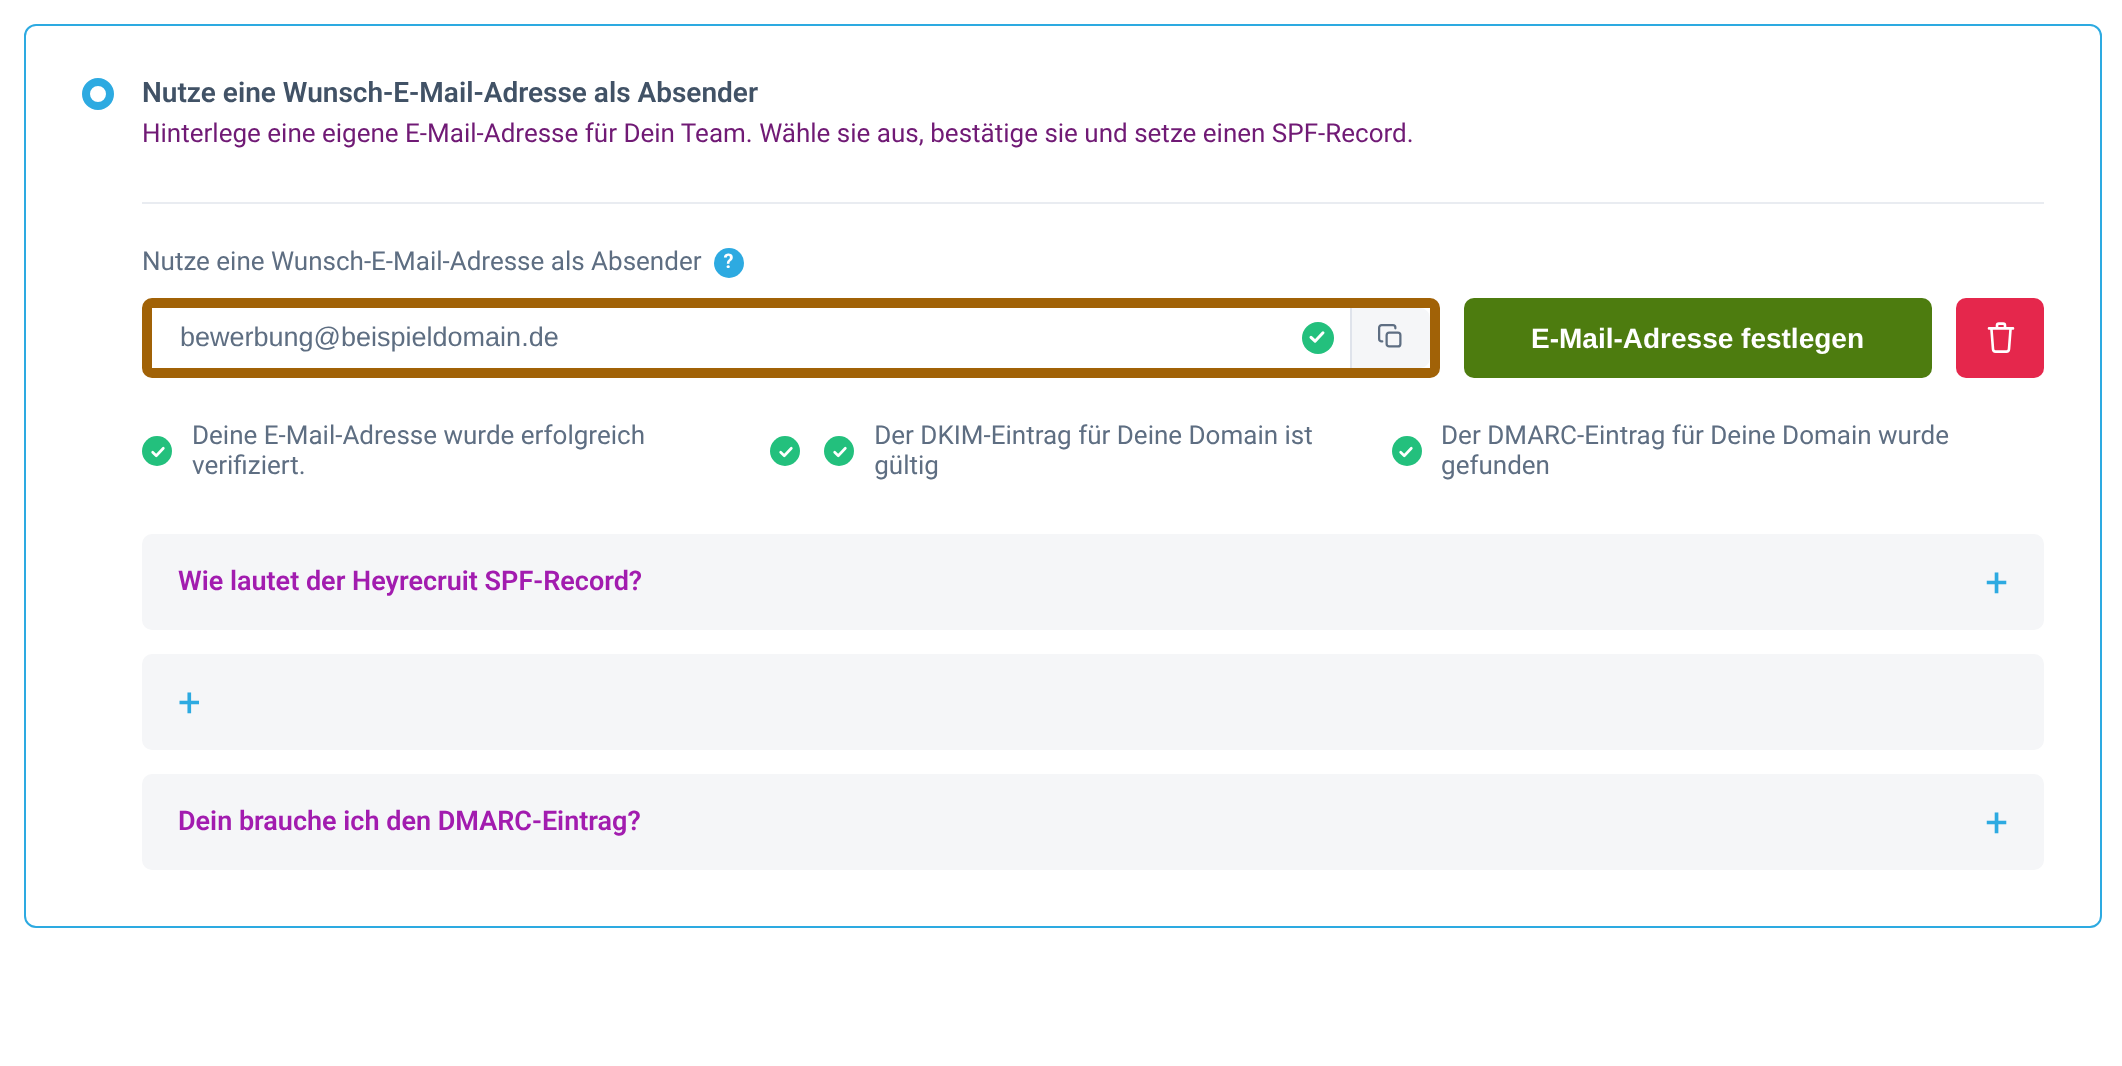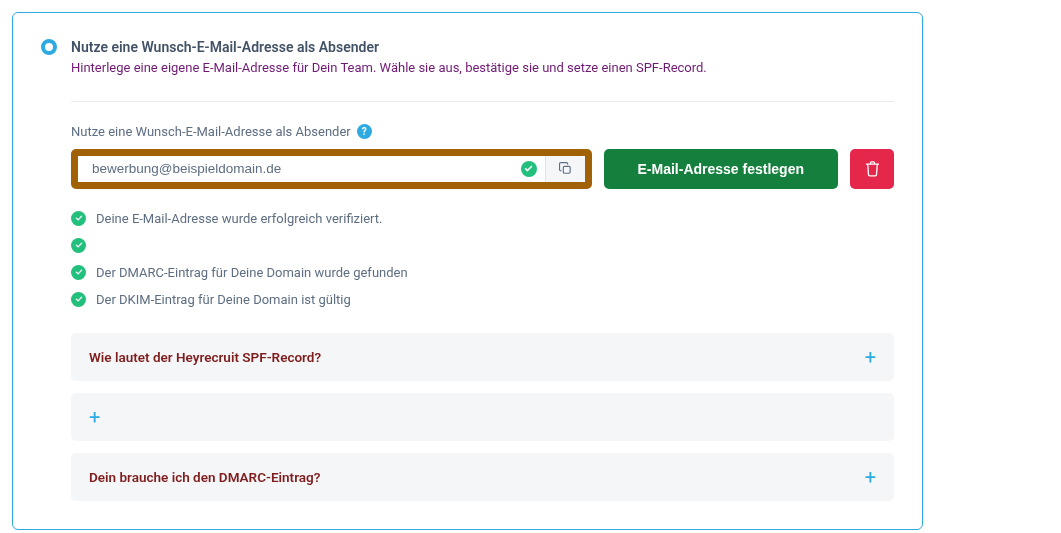--- a/index.html
+++ b/index.html
@@ -2,21 +2,21 @@
 <html><head>
 <meta charset="utf-8">
 <style>
   * { box-sizing: border-box; margin: 0; padding: 0; }
   body {
     font-family: -apple-system, BlinkMacSystemFont, "Segoe UI", Roboto, Helvetica, Arial, sans-serif;
     background: #fff;
     padding: 12px;
   }
   .panel {
-    width: 911px;
+    width: 1039px;
     border: 1px solid #2daae1;
     border-radius: 6px;
     padding: 24px 28px 28px 28px;
     background: #fff;
   }
   .hdr {
     display: flex;
     align-items: flex-start;
     gap: 14px;
   }
@@ -70,21 +70,21 @@
   }
   .input-row {
     display: flex;
     gap: 12px;
     align-items: stretch;
   }
   .input-group {
     flex: 1;
     display: flex;
     align-items: center;
-    border: 7px solid #a16207;
+    border: 5px solid #a16207;
     border-radius: 5px;
     background: #fff;
     height: 40px;
   }
   .email-input {
     flex: 1;
     border: none;
     outline: none;
     padding: 0 14px;
     font-size: 13.5px;
@@ -112,42 +112,42 @@
     justify-content: center;
     cursor: pointer;
     border-radius: 0 5px 5px 0;
   }
   .copy-btn svg { width: 15px; height: 15px; stroke:#5e6e82; }
   .set-btn {
     height: 40px;
     padding: 0 34px;
     border: none;
     border-radius: 5px;
-    background: #15803d;
+    background: #4d7c0f;
     color: #fff;
     font-size: 14px;
     font-weight: 600;
     cursor: pointer;
   }
   .del-btn {
     width: 44px; height: 40px;
     border: none;
     border-radius: 5px;
     background: #e5274c;
     color: #fff;
     display: flex;
     align-items: center;
     justify-content: center;
     cursor: pointer;
   }
   .del-btn svg { width: 15px; height: 16px; fill:#fff; }
   .status-list {
     margin-top: 22px;
     display: flex;
-    flex-direction: column;
+    flex-direction: row;
     gap: 12px;
   }
   .status-item {
     display: flex;
     align-items: center;
     gap: 10px;
     font-size: 13px;
     color: #5e6e82;
   }
   .status-item .dot {
@@ -172,21 +172,21 @@
     height: 48px;
     display: flex;
     align-items: center;
     justify-content: space-between;
     padding: 0 18px;
     cursor: pointer;
   }
   .acc-title {
     font-size: 13.5px;
     font-weight: 600;
-    color: #7f1d1d;
+    color: #a21caf;
   }
   .acc-plus {
     font-size: 20px;
     color: #2daae1;
     font-weight: 400;
     line-height: 1;
   }
 </style>
 </head>
 <body>
@@ -248,29 +248,29 @@
               <path d="M2 6.2 L4.7 8.8 L10 3.2" stroke="#fff" stroke-width="2" fill="none" stroke-linecap="round" stroke-linejoin="round"></path>
             </svg>
           </span>
       </div>
       <div class="status-item">
         <span class="dot">
             <svg viewBox="0 0 12 12">
               <path d="M2 6.2 L4.7 8.8 L10 3.2" stroke="#fff" stroke-width="2" fill="none" stroke-linecap="round" stroke-linejoin="round"></path>
             </svg>
           </span>
+        <span>Der DKIM-Eintrag für Deine Domain ist gültig</span>
+      </div>
+      <div class="status-item">
+        <span class="dot">
+            <svg viewBox="0 0 12 12">
+              <path d="M2 6.2 L4.7 8.8 L10 3.2" stroke="#fff" stroke-width="2" fill="none" stroke-linecap="round" stroke-linejoin="round"></path>
+            </svg>
+          </span>
         <span>Der DMARC-Eintrag für Deine Domain wurde gefunden</span>
-      </div>
-      <div class="status-item">
-        <span class="dot">
-            <svg viewBox="0 0 12 12">
-              <path d="M2 6.2 L4.7 8.8 L10 3.2" stroke="#fff" stroke-width="2" fill="none" stroke-linecap="round" stroke-linejoin="round"></path>
-            </svg>
-          </span>
-        <span>Der DKIM-Eintrag für Deine Domain ist gültig</span>
       </div>
     </div>
 
     <div class="accordion">
       <div class="acc-item">
         <span class="acc-title">Wie lautet der Heyrecruit SPF-Record?</span>
         <span class="acc-plus">+</span>
       </div>
       <div class="acc-item">
         <span class="acc-plus">+</span>

